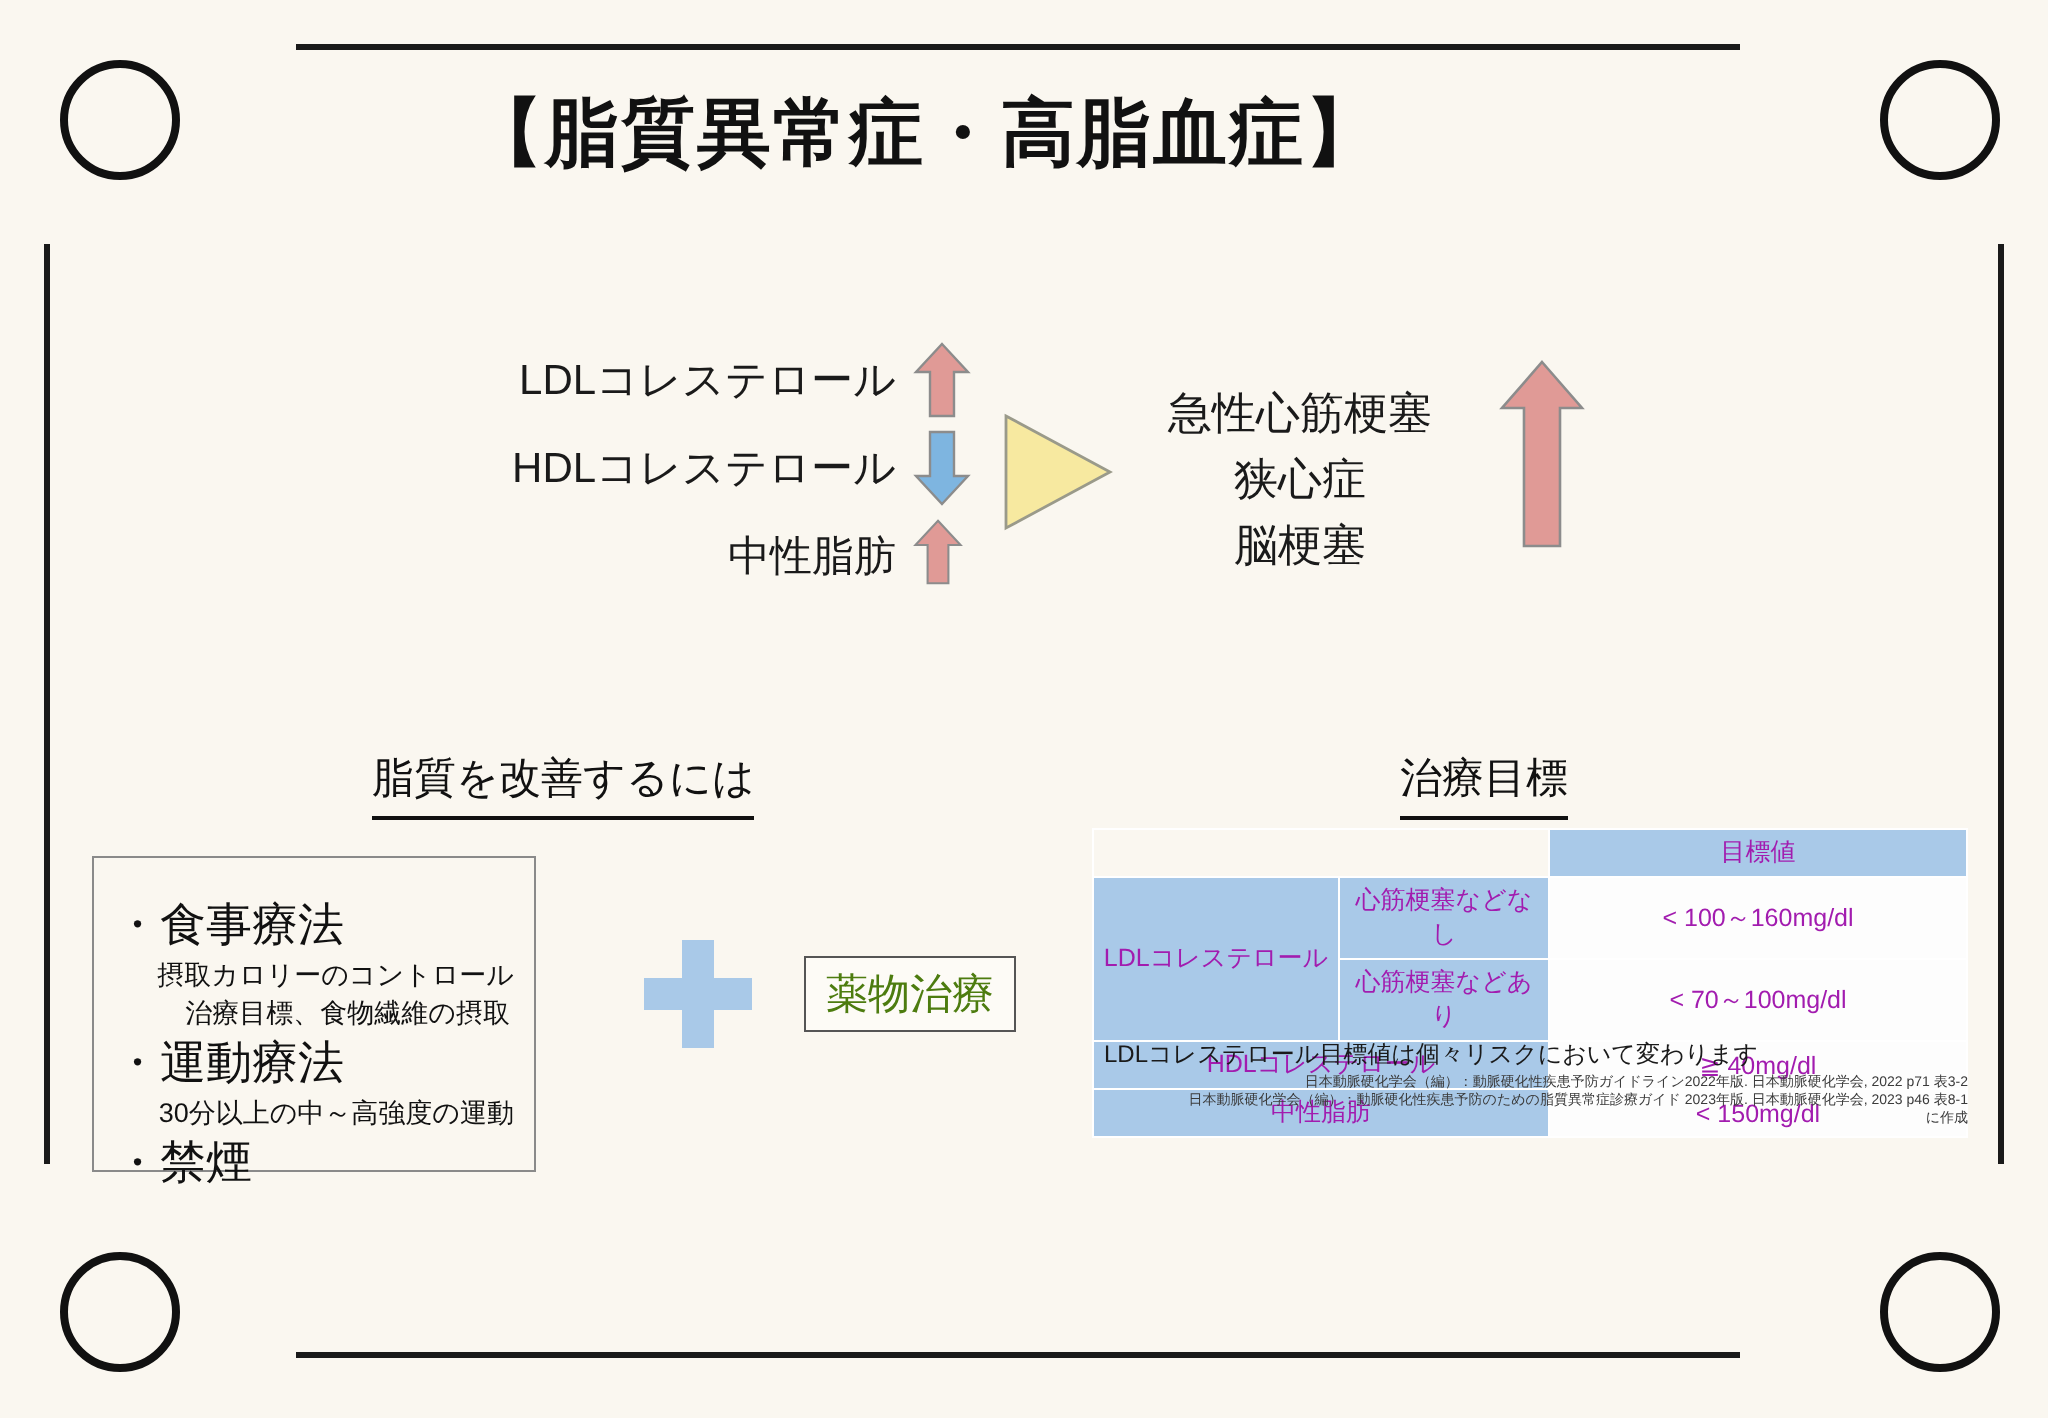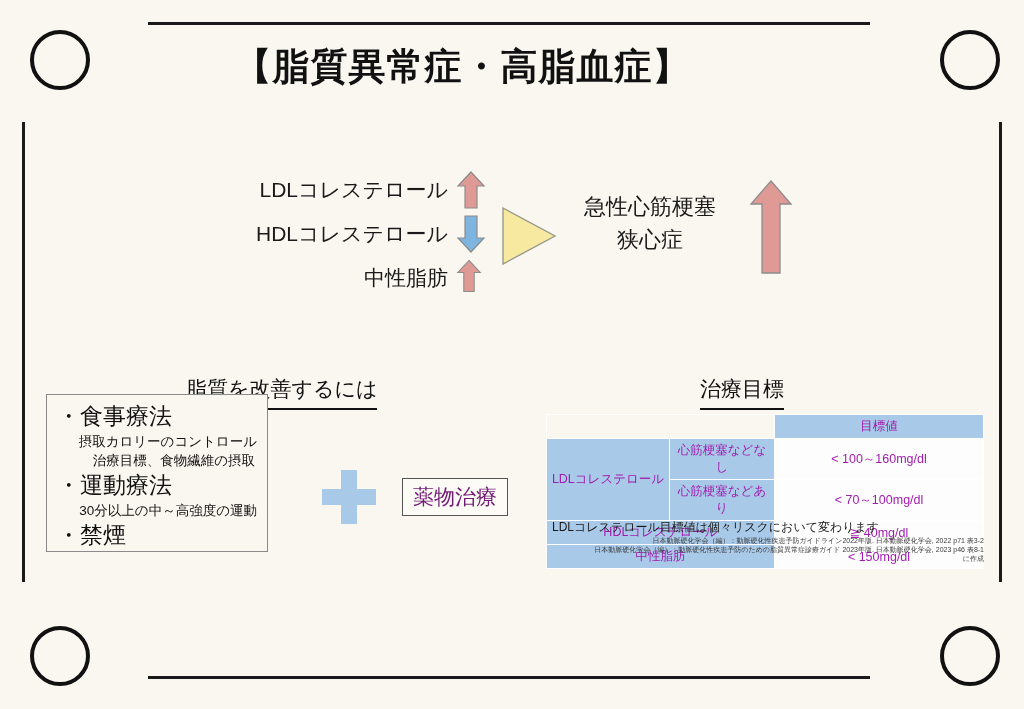--- a/index.html
+++ b/index.html
@@ -45,34 +45,34 @@
   
   .sec-head{
     position:absolute;font-size:21px;color:#111;
     border-bottom:2px solid #111;padding-bottom:5px;white-space:nowrap;
   }
   .sec-head-left{left:186px;top:375px;}
   .sec-head-right{left:700px;top:375px;}
 
   
   .lifestyle-box{
-    position:absolute;left:46px;top:394px;width:222px;height:158px;
+    position:absolute;left:46px;top:428px;width:222px;height:158px;
     border:1px solid #8a8a8a;background:#faf7f0;box-sizing:border-box;
-    padding:6px 6px 0 10px;
+    padding:18px 6px 0 10px;
   }
   .ls-main{font-size:23px;line-height:31px;color:#111;}
   .ls-sub{font-size:13.5px;line-height:19px;color:#111;text-align:right;padding-right:4px;}
   .ls-sub.indent2{text-align:right;padding-right:6px;}
 
   .plus-icon{position:absolute;left:320px;top:468px;}
   .drug-box{
     position:absolute;left:402px;top:478px;width:106px;height:38px;
     border:1.5px solid #555;background:#fdfbf6;box-sizing:border-box;
     display:flex;align-items:center;justify-content:center;
-    font-size:21px;color:#701a75;
+    font-size:21px;color:#4d7c0f;
   }
 
   
   .target-table{
     position:absolute;left:546px;top:414px;width:438px;
     border-collapse:collapse;font-size:12px;
   }
   .target-table td{
     border:1px solid #ffffff;
     padding:3px 2px;height:17px;text-align:center;color:#a21caf;
@@ -133,20 +133,21 @@
 
 <div class="triangle-wrap">
   <svg width="58" height="62" viewBox="0 0 58 62">
       <polygon points="3,3 55,31 3,59" fill="#f7e9a0" stroke="#9a9a8a" stroke-width="1.4"></polygon>
     </svg>
 </div>
 
 <div class="outcomes">
   <div class="outcome-line">急性心筋梗塞</div>
   <div class="outcome-line">狭心症</div>
+  <div class="outcome-line">脳梗塞</div>
 </div>
 
 <div class="big-arrow">
   <svg width="46" height="98" viewBox="0 0 46 98">
       <polygon points="23,3 43,26 32,26 32,95 14,95 14,26 3,26" fill="#e09a96" stroke="#8c8c8c" stroke-width="1.3"></polygon>
     </svg>
 </div>
 
 <div class="sec-head sec-head-left">脂質を改善するには</div>
 

